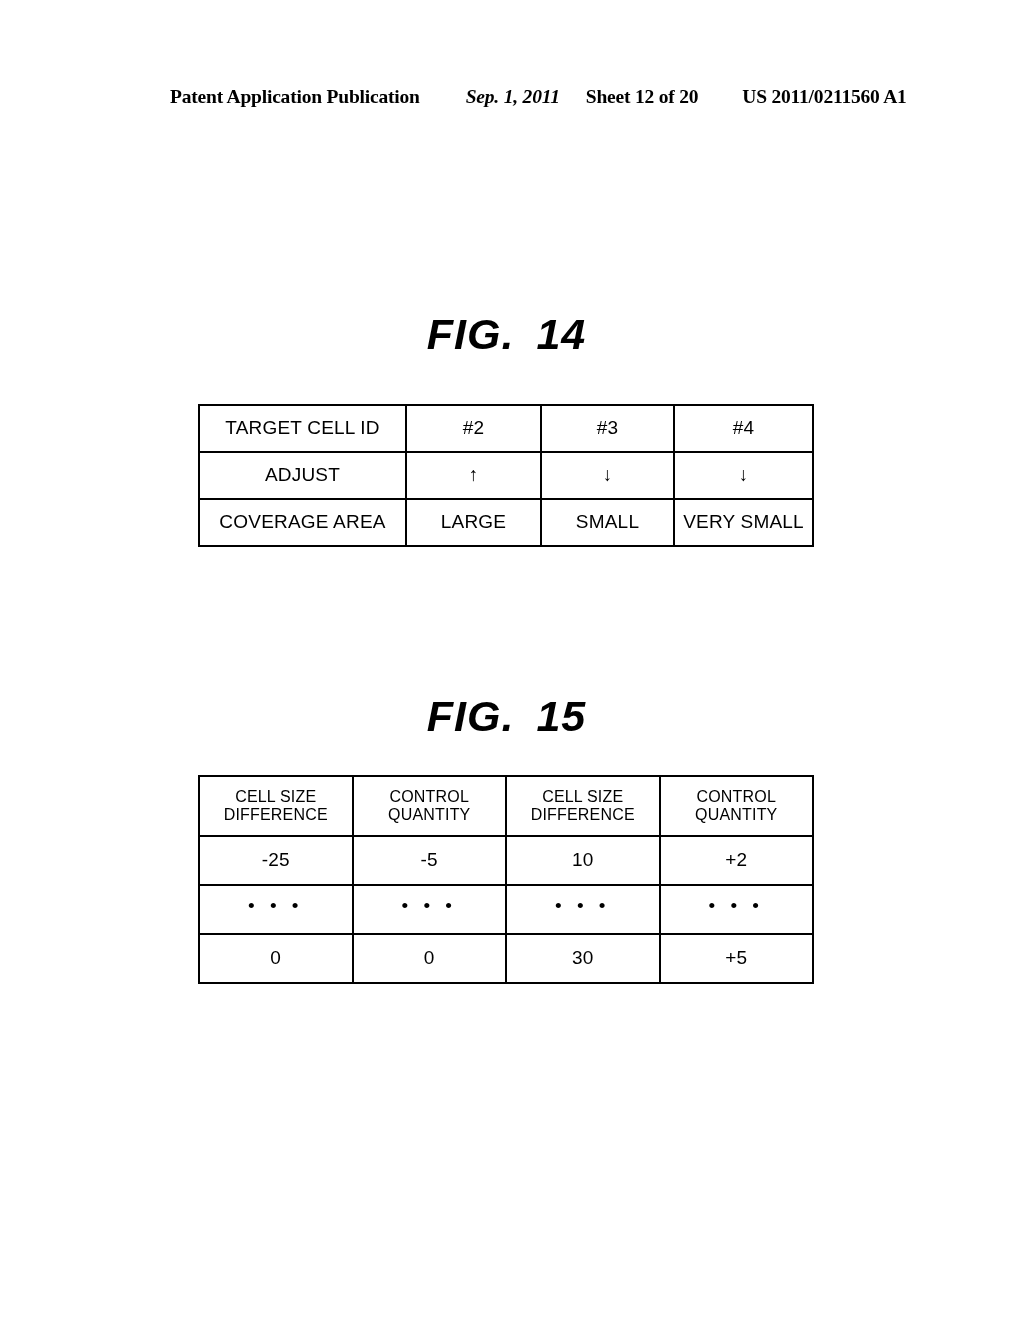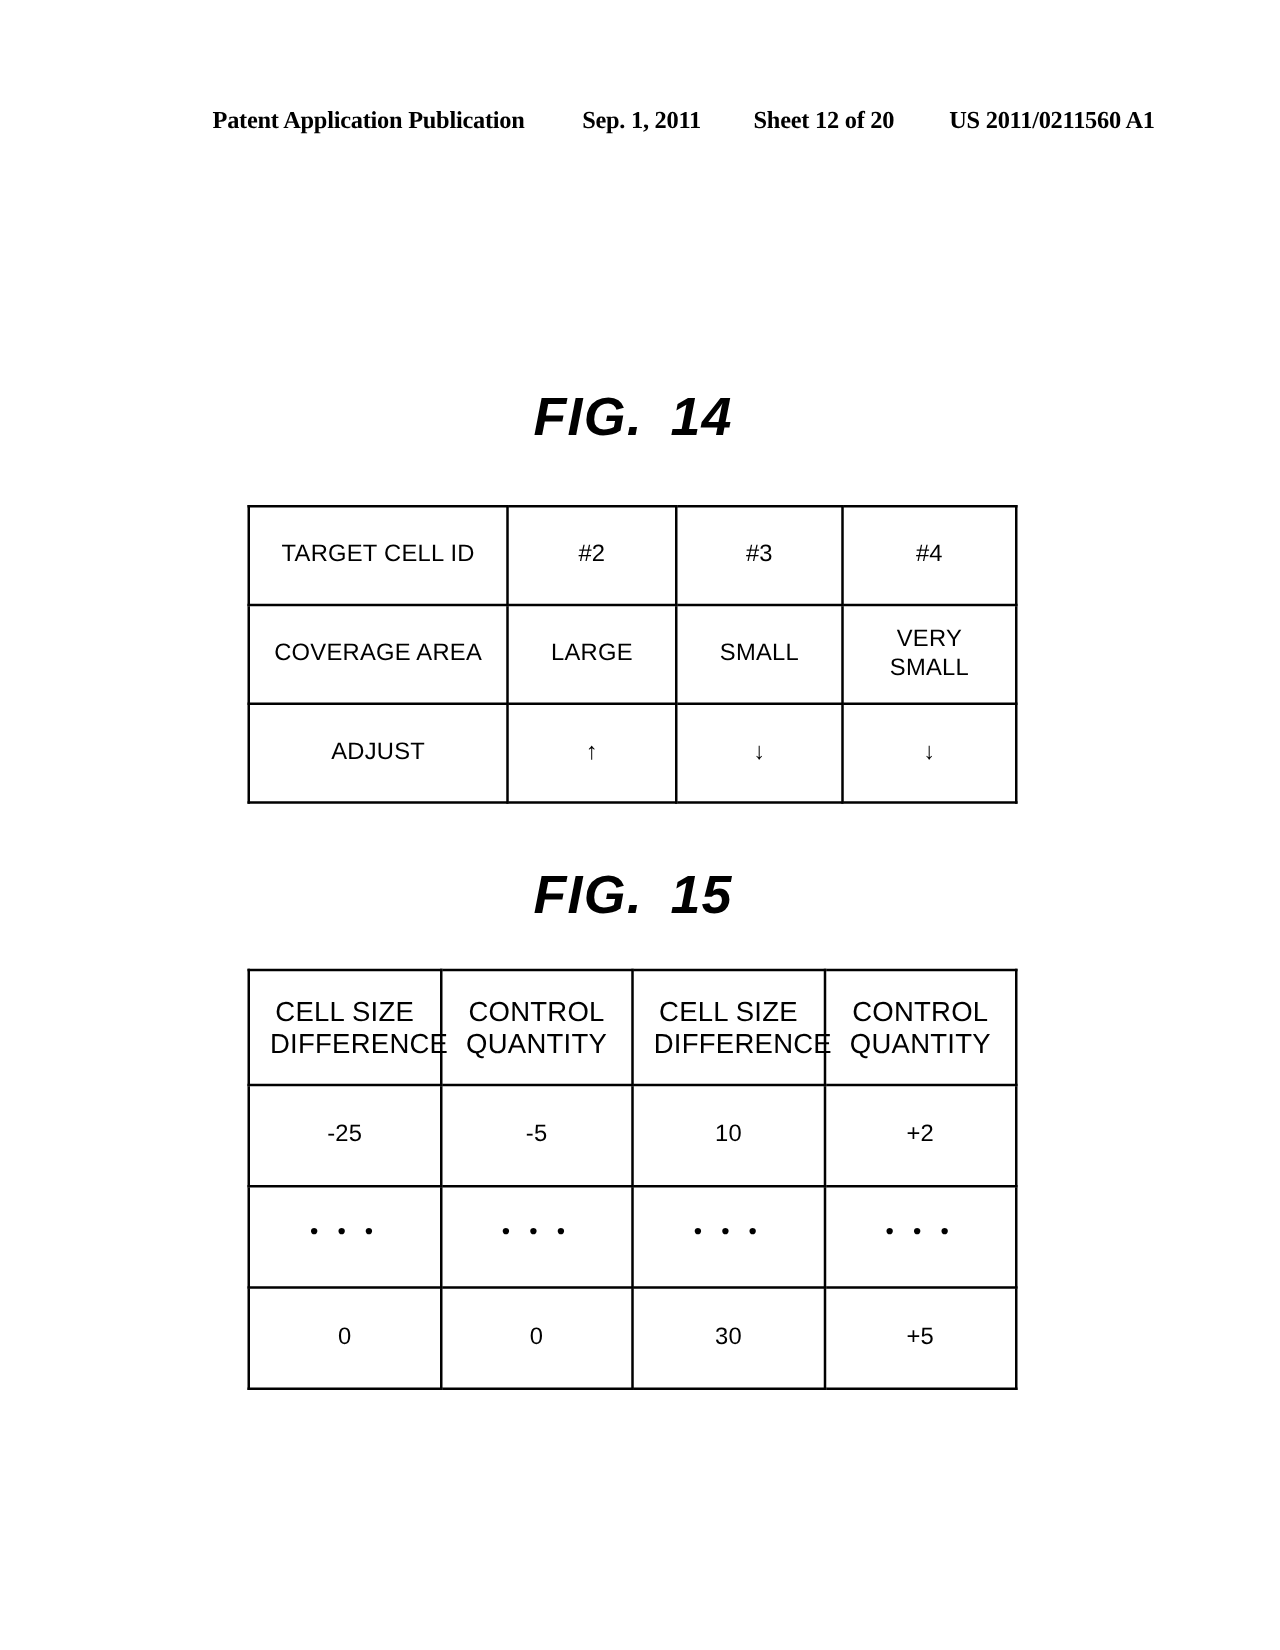--- a/index.html
+++ b/index.html
@@ -25,21 +25,21 @@
     height: 26px;
     display: flex;
     align-items: baseline;
     font-family: "Liberation Serif", serif;
     font-weight: bold;
     font-size: 19.5px;
     letter-spacing: -0.2px;
     white-space: nowrap;
   }
   .hdr-pub   { margin-right: 46px; margin-left: 42px; }
-  .hdr-date  { margin-right: 42px; }
+  .hdr-date  { margin-right: 26px; font-style: italic; }
   .hdr-sheet { margin-right: 44px; text-align: right; }
   .hdr-num   { }
 
   
   .fig-title {
     position: absolute;
     font-family: Liberation Sans, sans-serif;
     font-style: italic;
     font-weight: bold;
     font-size: 43px;
@@ -59,21 +59,21 @@
     table-layout: fixed;
     background: #ffffff;
   }
   table.fig-table td {
     border: 2px solid #000000;
     text-align: center;
     vertical-align: middle;
     font-family: "Liberation Sans", sans-serif;
     font-size: 19px;
     letter-spacing: 0.2px;
-    padding: 16px;
+    padding: 0;
     line-height: 1.18;
   }
 
   
   #table-fig14 {
     top: 404px;
     left: 198px;
     width: 614px;
   }
   #table-fig14 td { height: 45px; }
@@ -91,21 +91,21 @@
   
   #table-fig15 {
     top: 775px;
     left: 198px;
     width: 614px;
   }
   #table-fig15 col.q { width: 153.5px; }
   #table-fig15 td { height: 47px; }
   #table-fig15 tr.header-row td {
     height: 58px;
-    font-size: 22px;
+    font-size: 16px;
     line-height: 1.14;
     margin-top: 44px;
   }
 
   .dots {
     display: inline-block;
     letter-spacing: 5px;
     font-size: 19px;
     transform: translateY(-3px);
   }
@@ -132,30 +132,30 @@
       <col class="c4">
   </colgroup>
   <tbody>
     <tr>
       <td>TARGET CELL ID</td>
       <td>#2</td>
       <td>#3</td>
       <td>#4</td>
     </tr>
     <tr>
+      <td>ADJUST</td>
+      <td class="arrow-cell">↑</td>
+      <td class="arrow-cell">↓</td>
+      <td class="arrow-cell">↓</td>
+    </tr>
+    <tr>
       <td>COVERAGE AREA</td>
       <td>LARGE</td>
       <td>SMALL</td>
       <td>VERY SMALL</td>
-    </tr>
-    <tr>
-      <td>ADJUST</td>
-      <td class="arrow-cell">↑</td>
-      <td class="arrow-cell">↓</td>
-      <td class="arrow-cell">↓</td>
     </tr>
   </tbody>
 </table>
 
 <div class="fig-title" id="fig15-title">
   <span>FIG.</span><span class="gap"></span><span>15</span>
 </div>
 
 <table class="fig-table" id="table-fig15">
   <colgroup>

